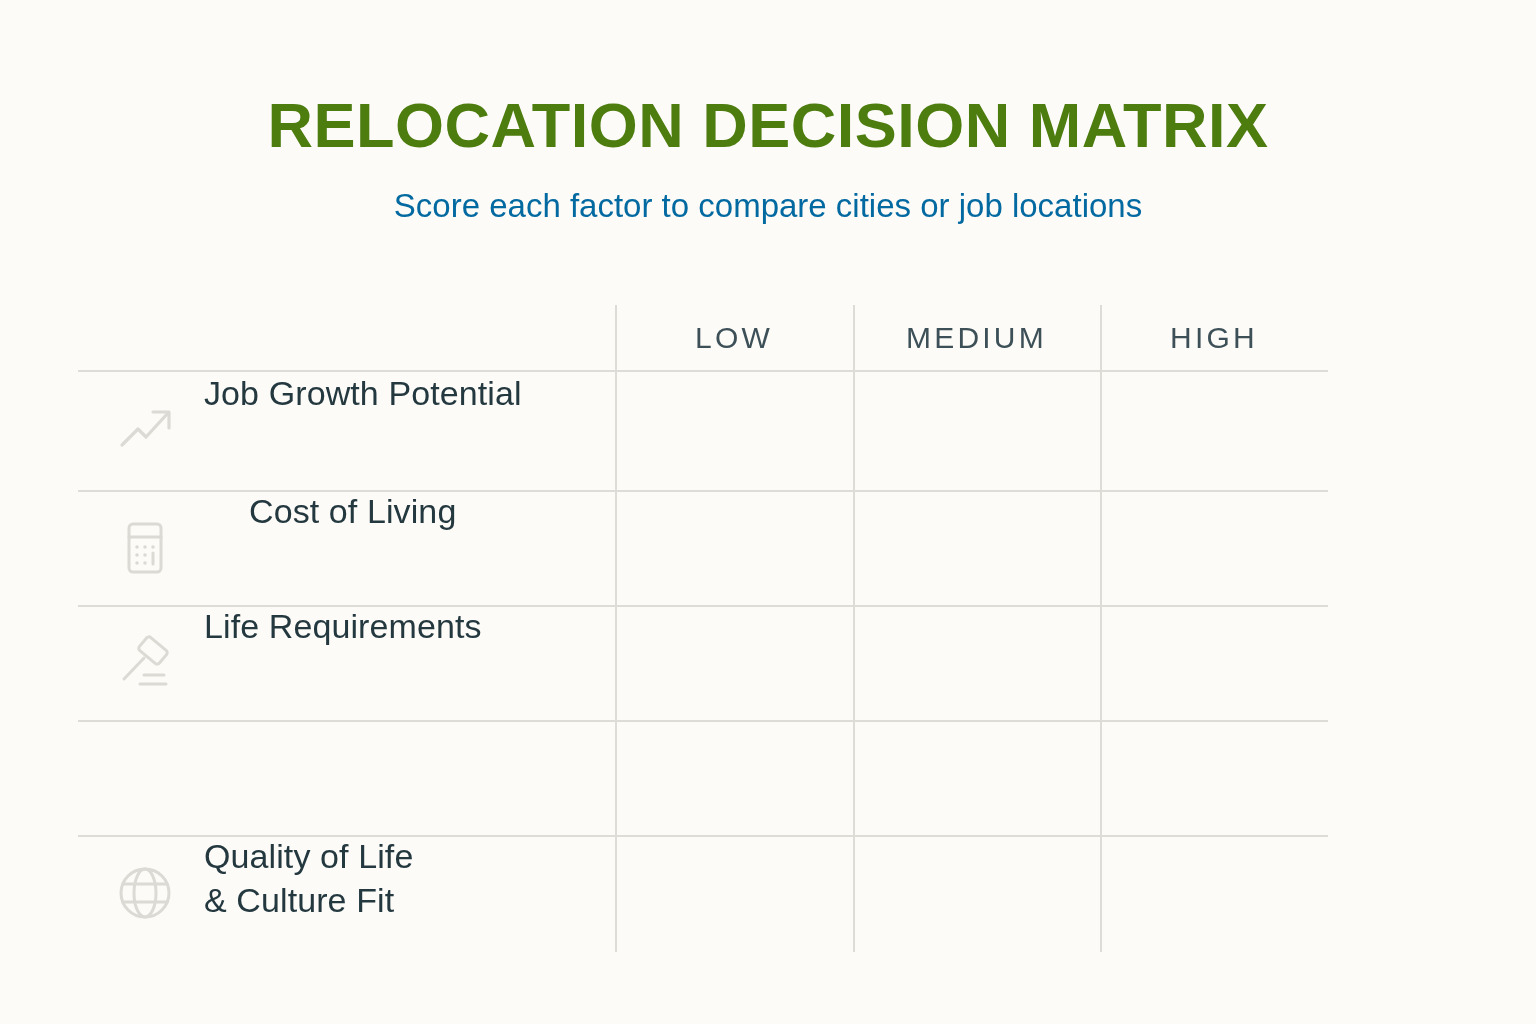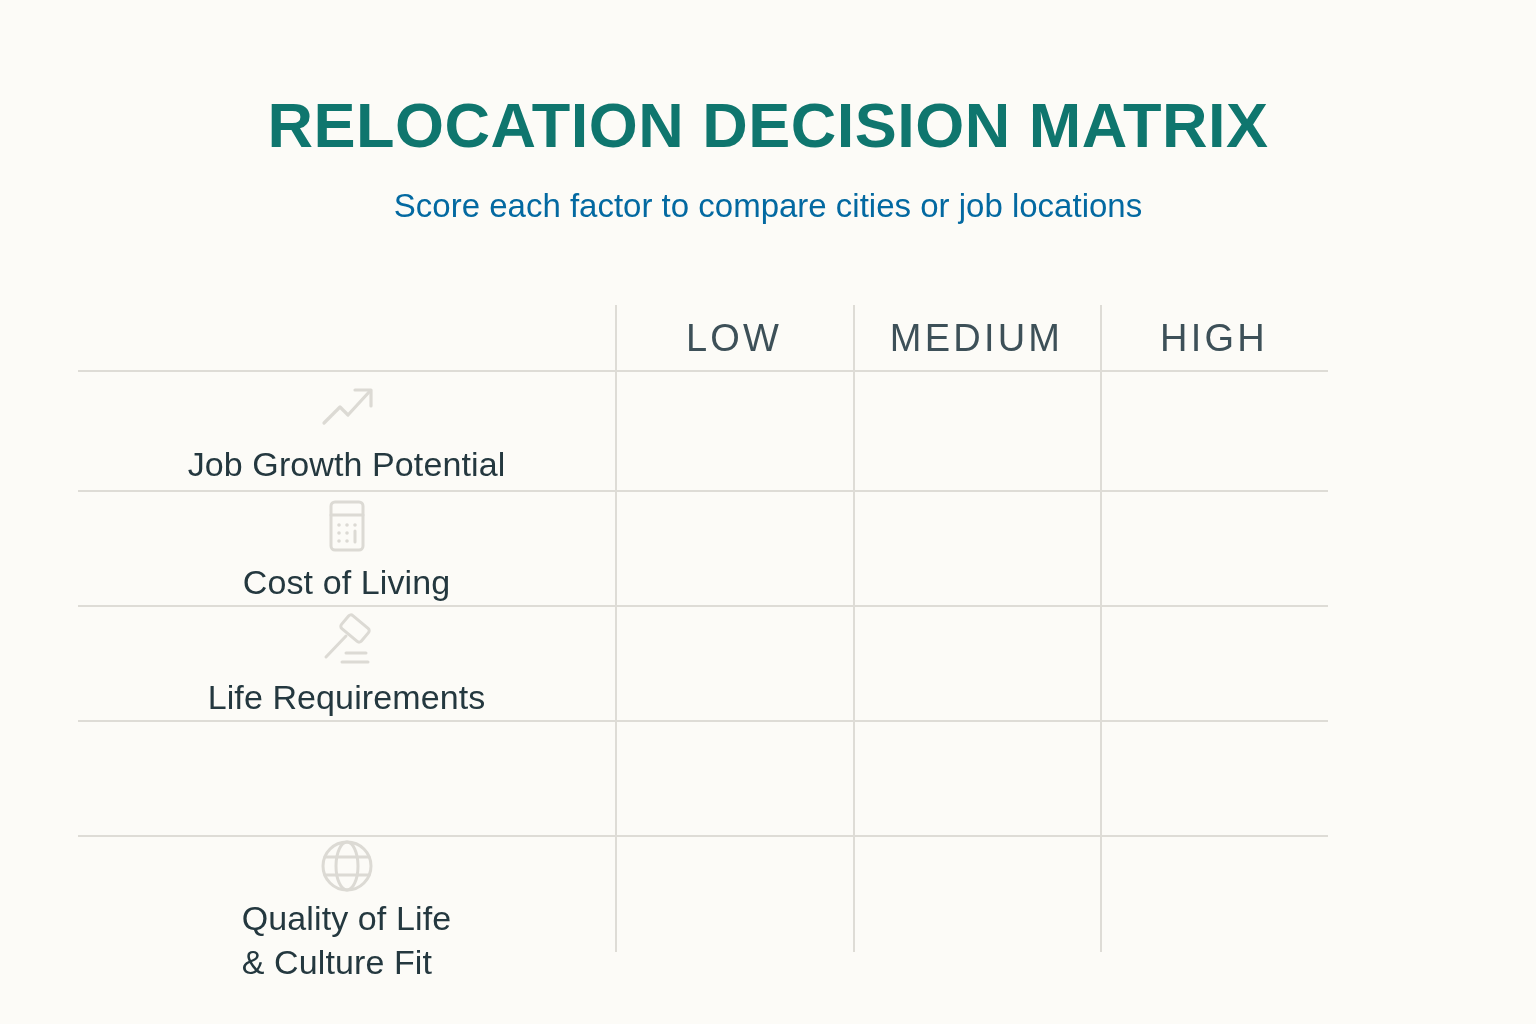--- a/index.html
+++ b/index.html
@@ -23,21 +23,21 @@
   
   .title {
     position: absolute;
     top: 92px;
     left: 0;
     width: 1536px;
     text-align: center;
     font-size: 63px;
     font-weight: 700;
     letter-spacing: 0.5px;
-    color: #0f766e;
+    color: #4d7c0f;
     line-height: 1.05;
     white-space: nowrap;
   }
   .subtitle {
     position: absolute;
     top: 186px;
     left: 0;
     width: 1536px;
     text-align: center;
     font-size: 33px;
@@ -82,41 +82,40 @@
   .hline.h3 { top: 420px; }
   .hline.h4 { top: 535px; }
 
   
   .col-head {
     position: absolute;
     top: 14px;
     height: 48px;
     line-height: 48px;
     text-align: center;
-    font-size: 38px;
+    font-size: 30px;
     letter-spacing: 3.2px;
     color: #3d5058;
     white-space: nowrap;
   }
   .col-head.c1 { left: 537px; width: 238px; }
   .col-head.c2 { left: 775px; width: 247px; }
   .col-head.c3 { left: 1022px; width: 228px; }
 
   
   .row {
     position: absolute;
-    left: 0;
+    left: 8px;
     width: 537px;
     height: 115px;
     display: flex;
-    align-items: center;
-    flex-direction: column;
+    align-items: flex-start;
   }
   .row.r0 { top: 72px; }
-  .row.r1 { top: 190px; }
+  .row.r1 { top: 190px; gap: 45px; }
   .row.r2 { top: 305px; }
   .row.r3 { top: 420px; }
   .row.r4 { top: 535px; }
 
   .row-icon {
     width: 118px;
     min-width: 118px;
     height: 115px;
     display: flex;
     align-items: center;

